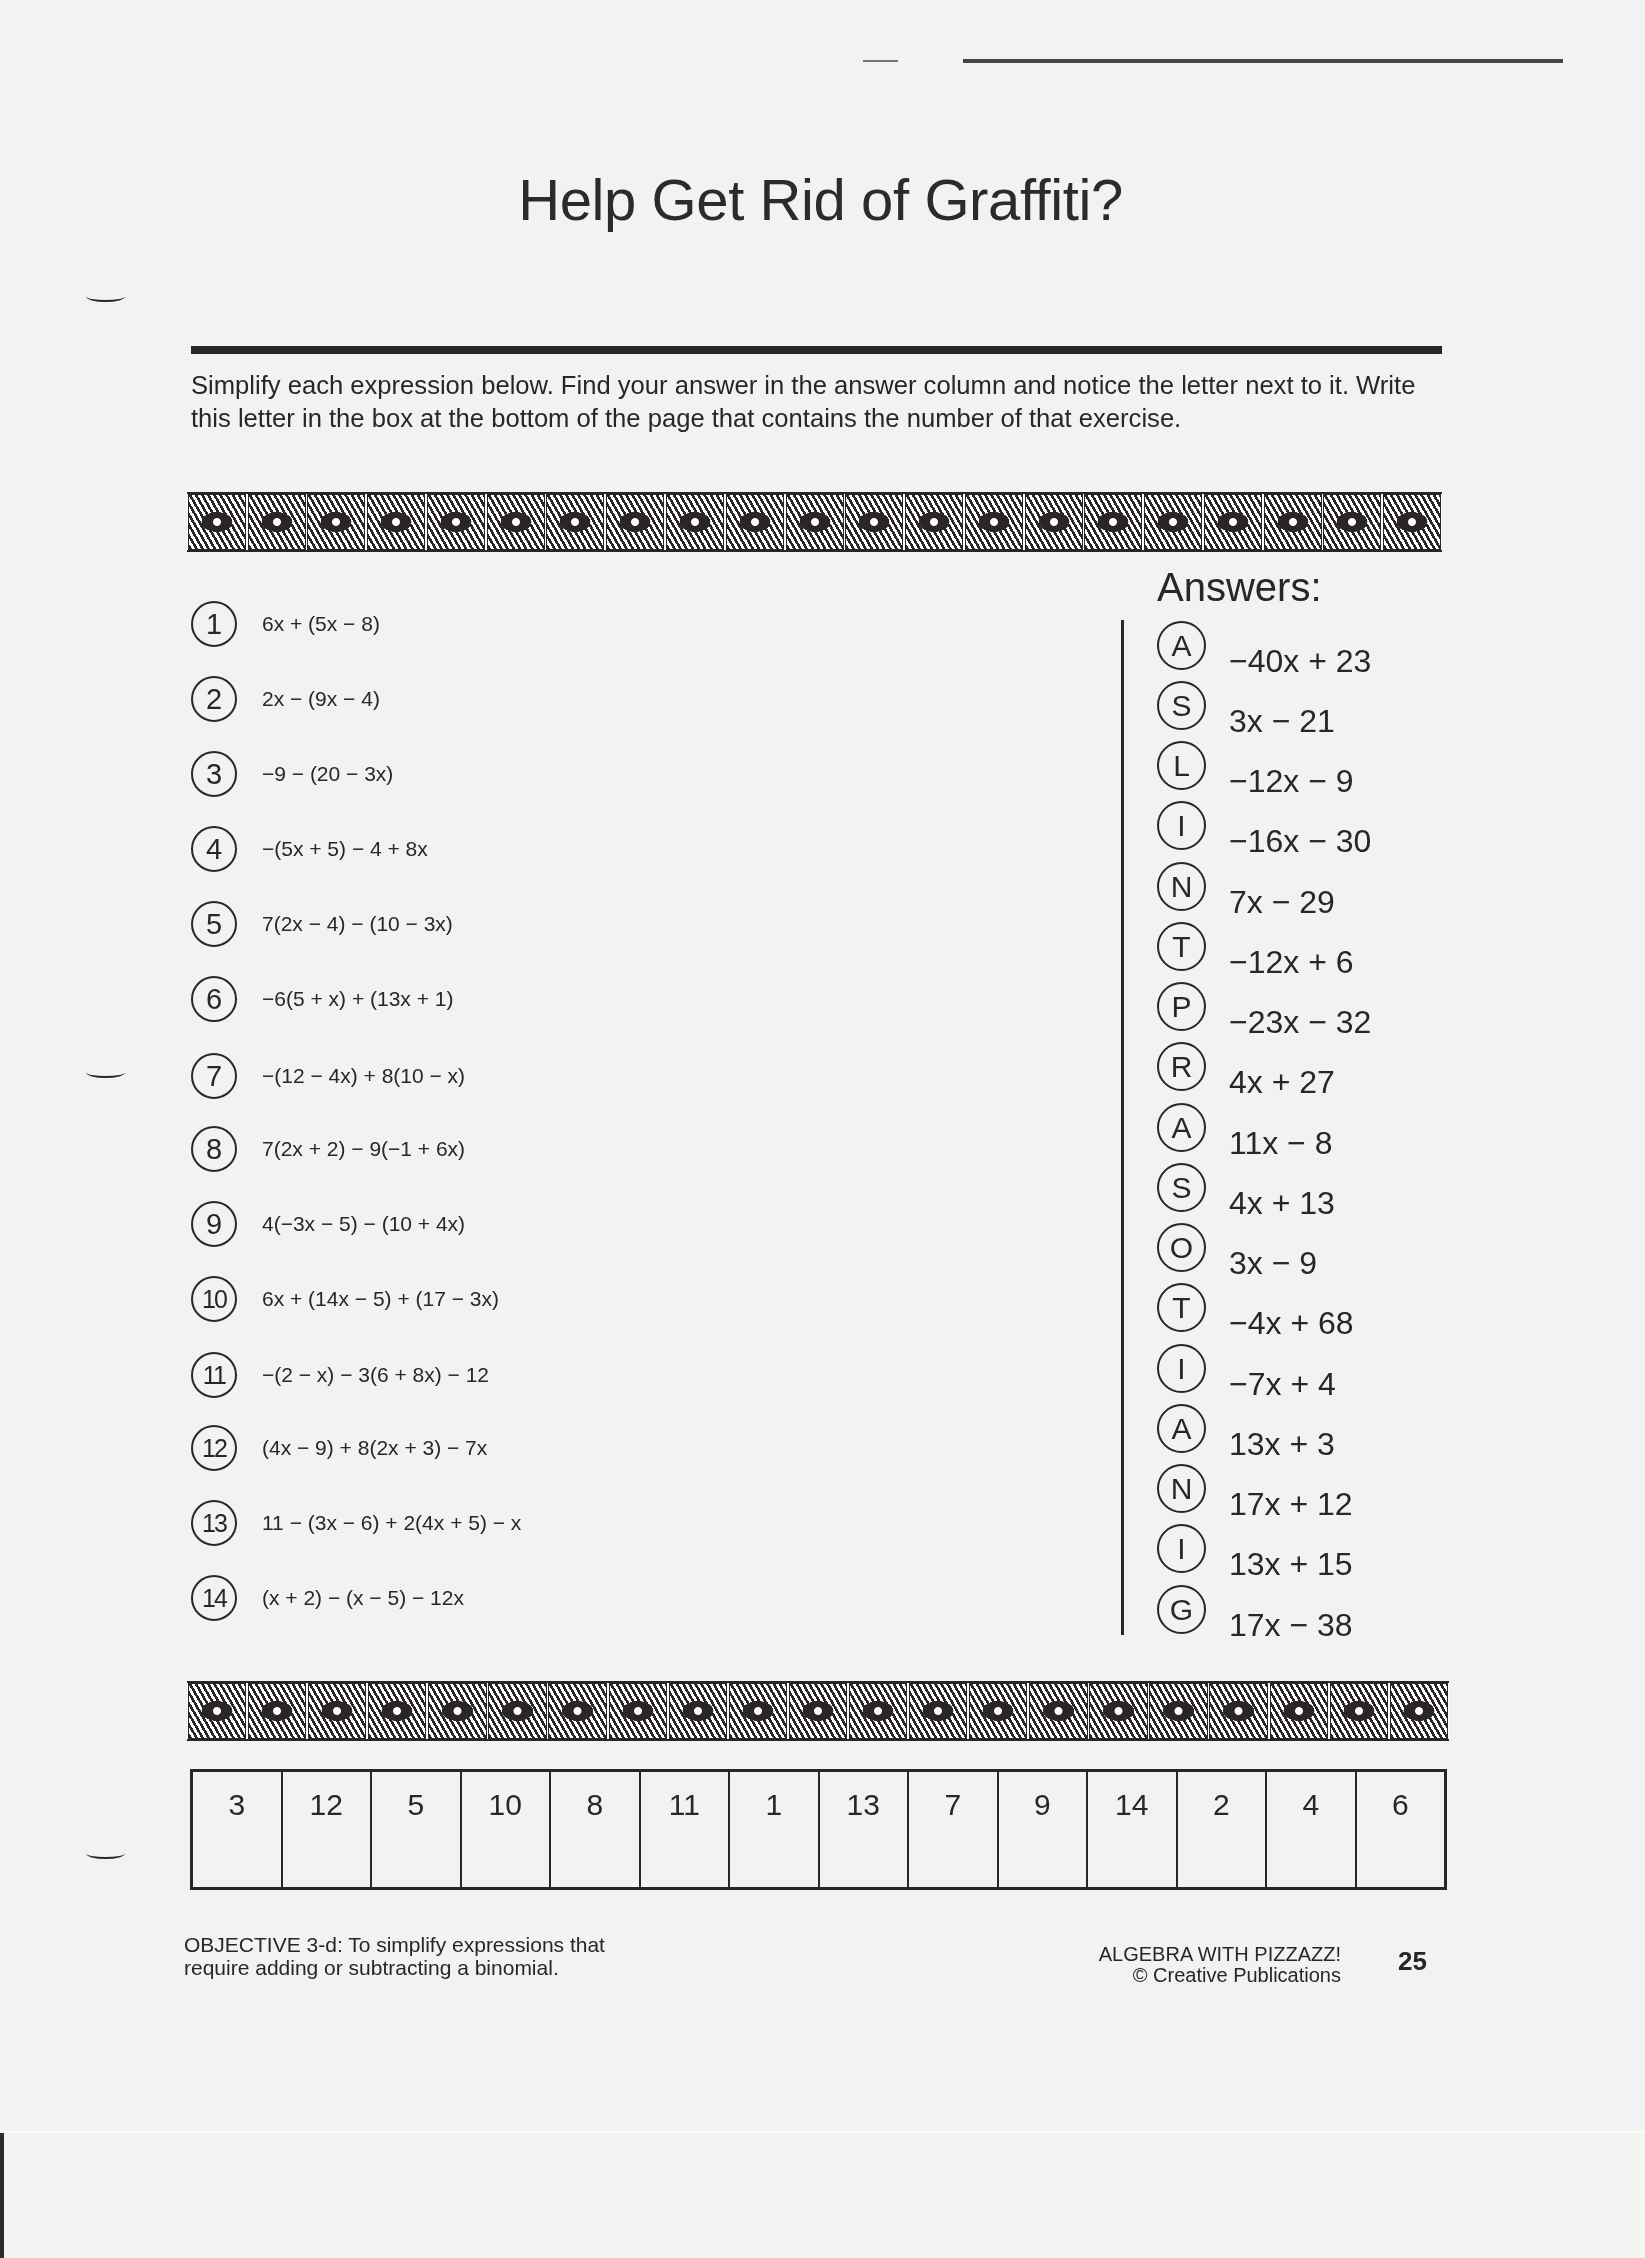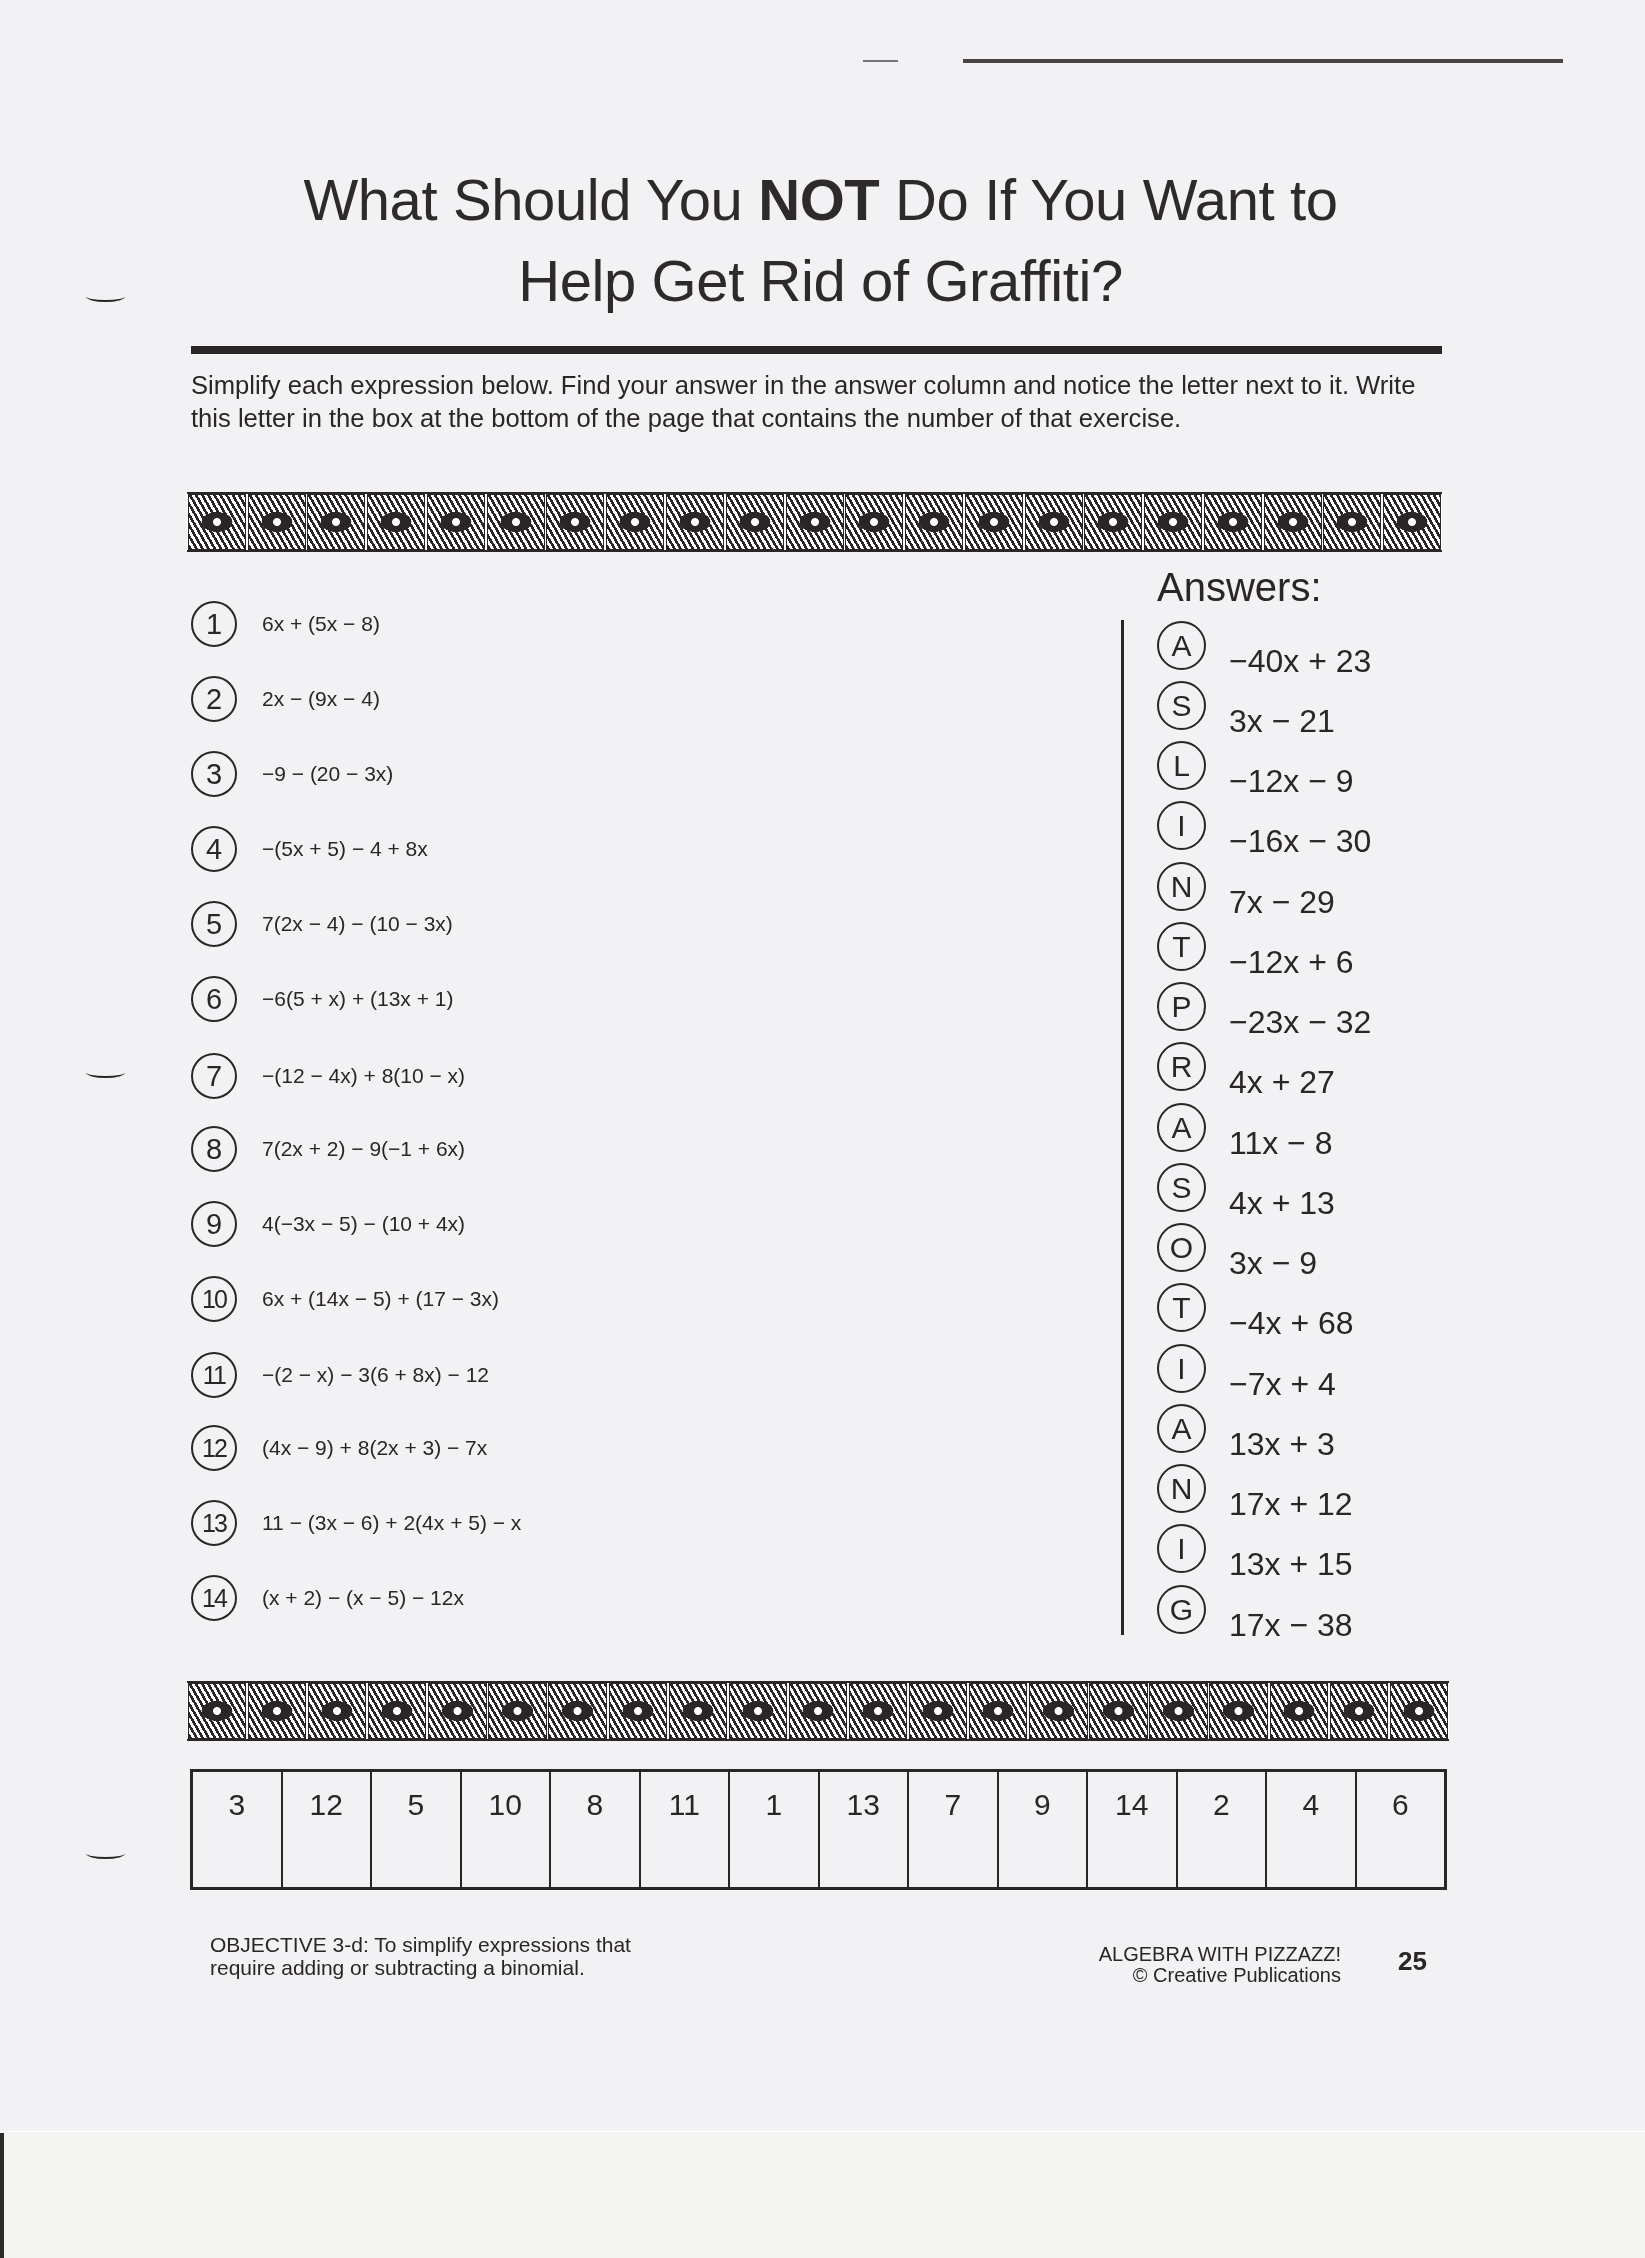--- a/index.html
+++ b/index.html
@@ -68,39 +68,38 @@
   .grid {
     position: absolute; left: 190px; top: 1769px; width: 1257px; height: 121px;
     display: flex; border: 3.5px solid #2b2626; box-sizing: border-box;
   }
   .cell {
     flex: 1; border-right: 2.6px solid #2b2626; text-align: center;
     font-size: 30px; padding-top: 16px; box-sizing: border-box;
   }
   .cell:last-child { border-right: none; }
 
-  .objective { position: absolute; left: 210px; top: 1933px; font-size: 21px; line-height: 23px; width: 573px; }
+  .objective { position: absolute; left: 184px; top: 1933px; font-size: 21px; line-height: 23px; width: 573px; }
   .publisher { position: absolute; left: 970px; top: 1944px; width: 371px; text-align: right; font-size: 20px; line-height: 21px; }
   .publisher .copy { padding-right: 0; }
   .page-num { position: absolute; left: 1398px; top: 1946px; font-size: 26px; font-weight: bold; }
 </style>
 </head>
 <body>
 
 <div class="page-bottom"></div>
 <div class="left-edge"></div>
 <div class="top-rule-short"></div>
 <div class="top-rule"></div>
 
 <div class="mark" style="left:86px;top:291px;width:39px;"></div>
 <div class="mark" style="left:86px;top:1067px;width:39px;"></div>
 <div class="mark" style="left:86px;top:1848px;width:39px;"></div>
 
 <div class="title">
-  <div><span>What Should You </span><b>NOT</b><span> Do If You Want to</span></div>
   <div>Help Get Rid of Graffiti?</div>
 </div>
 <div class="title-rule"></div>
 
 <div class="instructions">Simplify each expression below. Find your answer in the answer column and notice the letter next to it. Write this letter in the box at the bottom of the page that contains the number of that exercise.</div>
 
 <div class="border-strip" id="strip-top" style="left:187px;top:492px;width:1255px;">
     <div class="tile"></div>
     <div class="tile"></div>
     <div class="tile"></div>

